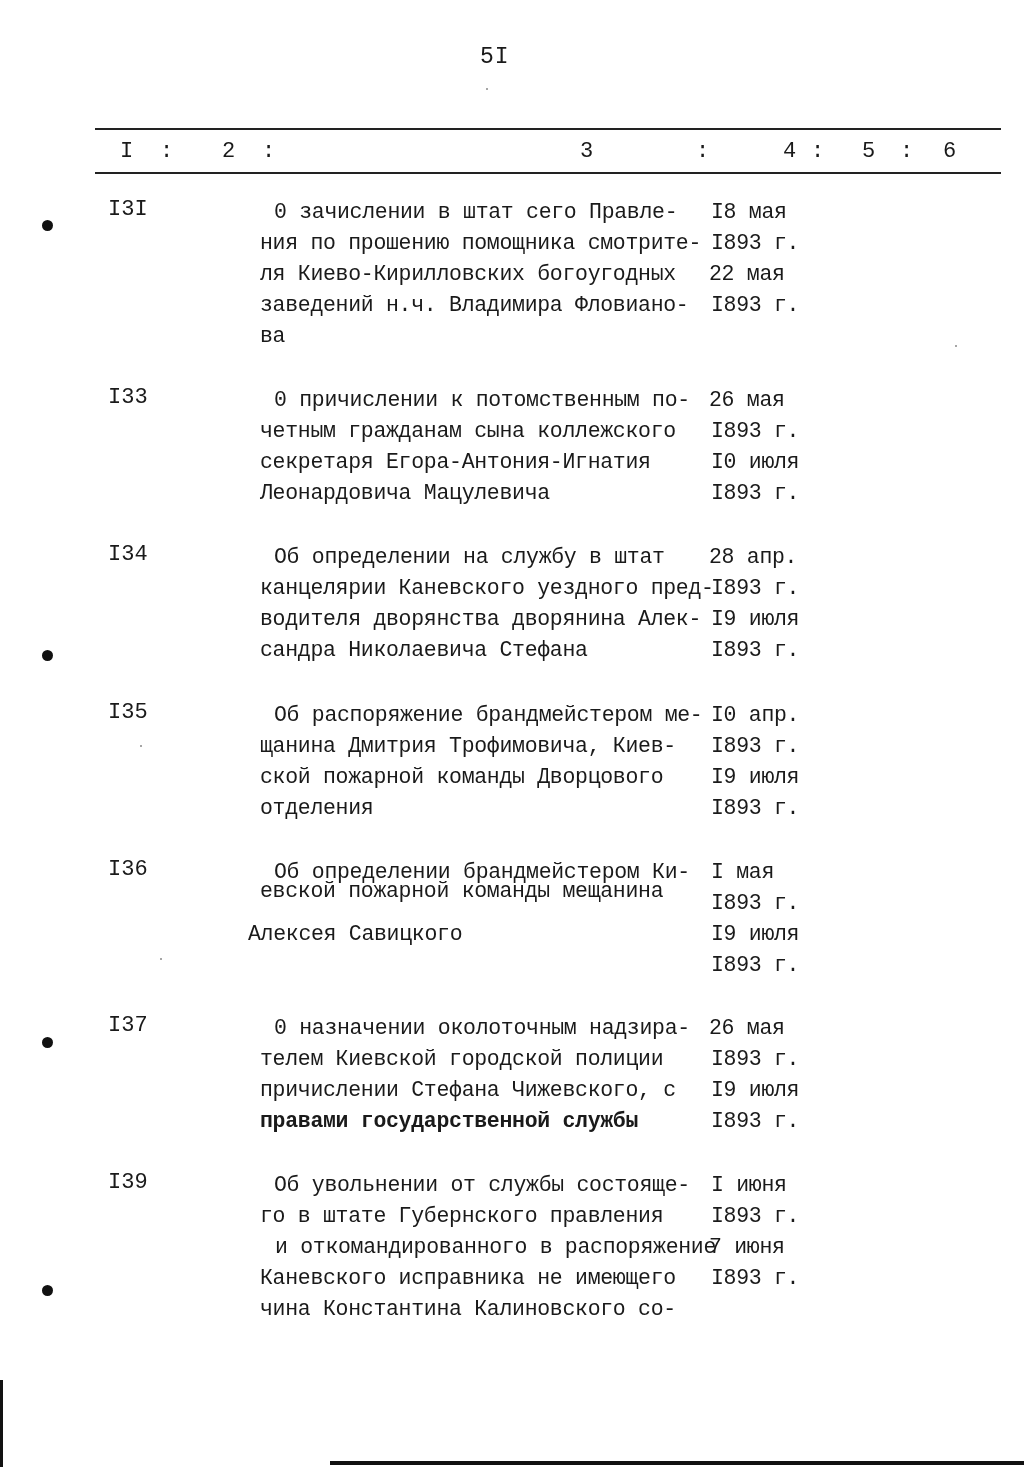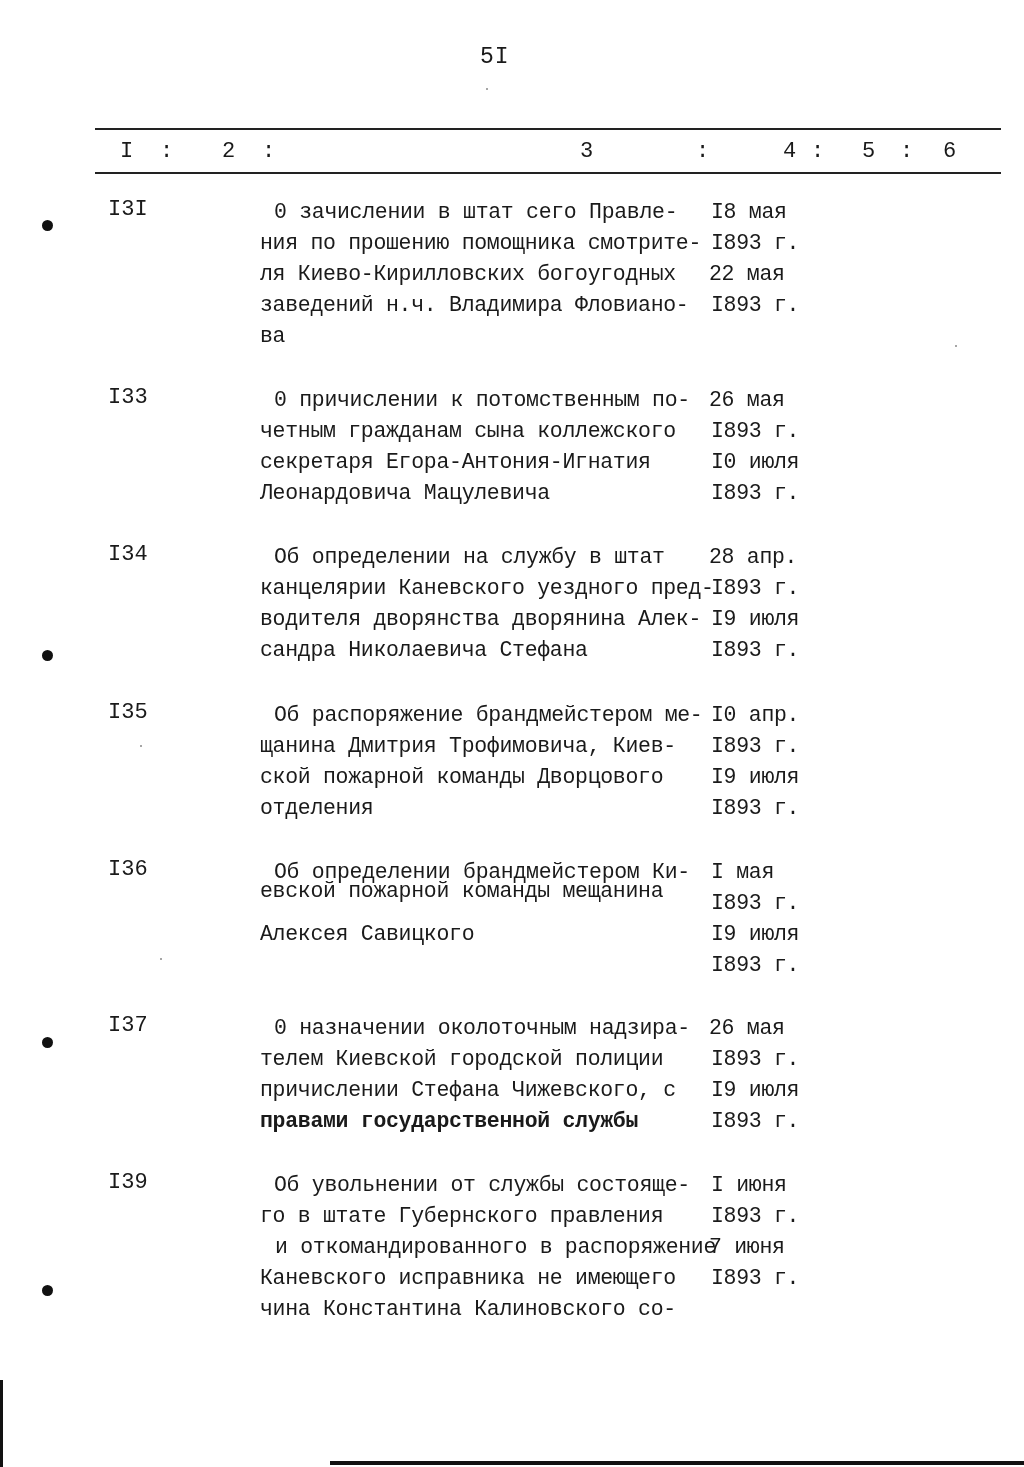--- a/index.html
+++ b/index.html
@@ -104,21 +104,21 @@
         <span class="entry-line" style="left: 260px; top: 93px;">отделения</span>
         <span class="entry-line" style="left: 711px; top: 0px;">I0 апр.</span>
         <span class="entry-line" style="left: 711px; top: 31px;">I893 г.</span>
         <span class="entry-line" style="left: 711px; top: 62px;">I9 июля</span>
         <span class="entry-line" style="left: 711px; top: 93px;">I893 г.</span>
       </div>
       <div class="entry" style="top: 857px;">
         <span class="entry-num">I36</span>
         <span class="entry-line" style="left: 274px; top: 0px;">Об определении брандмейстером Ки-</span>
         <span class="entry-line" style="left: 260px; top: 19px;">евской пожарной команды мещанина</span>
-        <span class="entry-line" style="left: 260px; top: 62px;">Алексея Савицкого</span>
+        <span class="entry-line" style="left: 248px; top: 62px;">Алексея Савицкого</span>
         <span class="entry-line" style="left: 711px; top: 0px;">I мая</span>
         <span class="entry-line" style="left: 711px; top: 31px;">I893 г.</span>
         <span class="entry-line" style="left: 711px; top: 62px;">I9 июля</span>
         <span class="entry-line" style="left: 711px; top: 93px;">I893 г.</span>
       </div>
       <div class="entry" style="top: 1013px;">
         <span class="entry-num">I37</span>
         <span class="entry-line" style="left: 274px; top: 0px;">0 назначении околоточным надзира-</span>
         <span class="entry-line" style="left: 260px; top: 31px;">телем Киевской городской полиции</span>
         <span class="entry-line" style="left: 260px; top: 62px;">причислении Стефана Чижевского, с</span>

